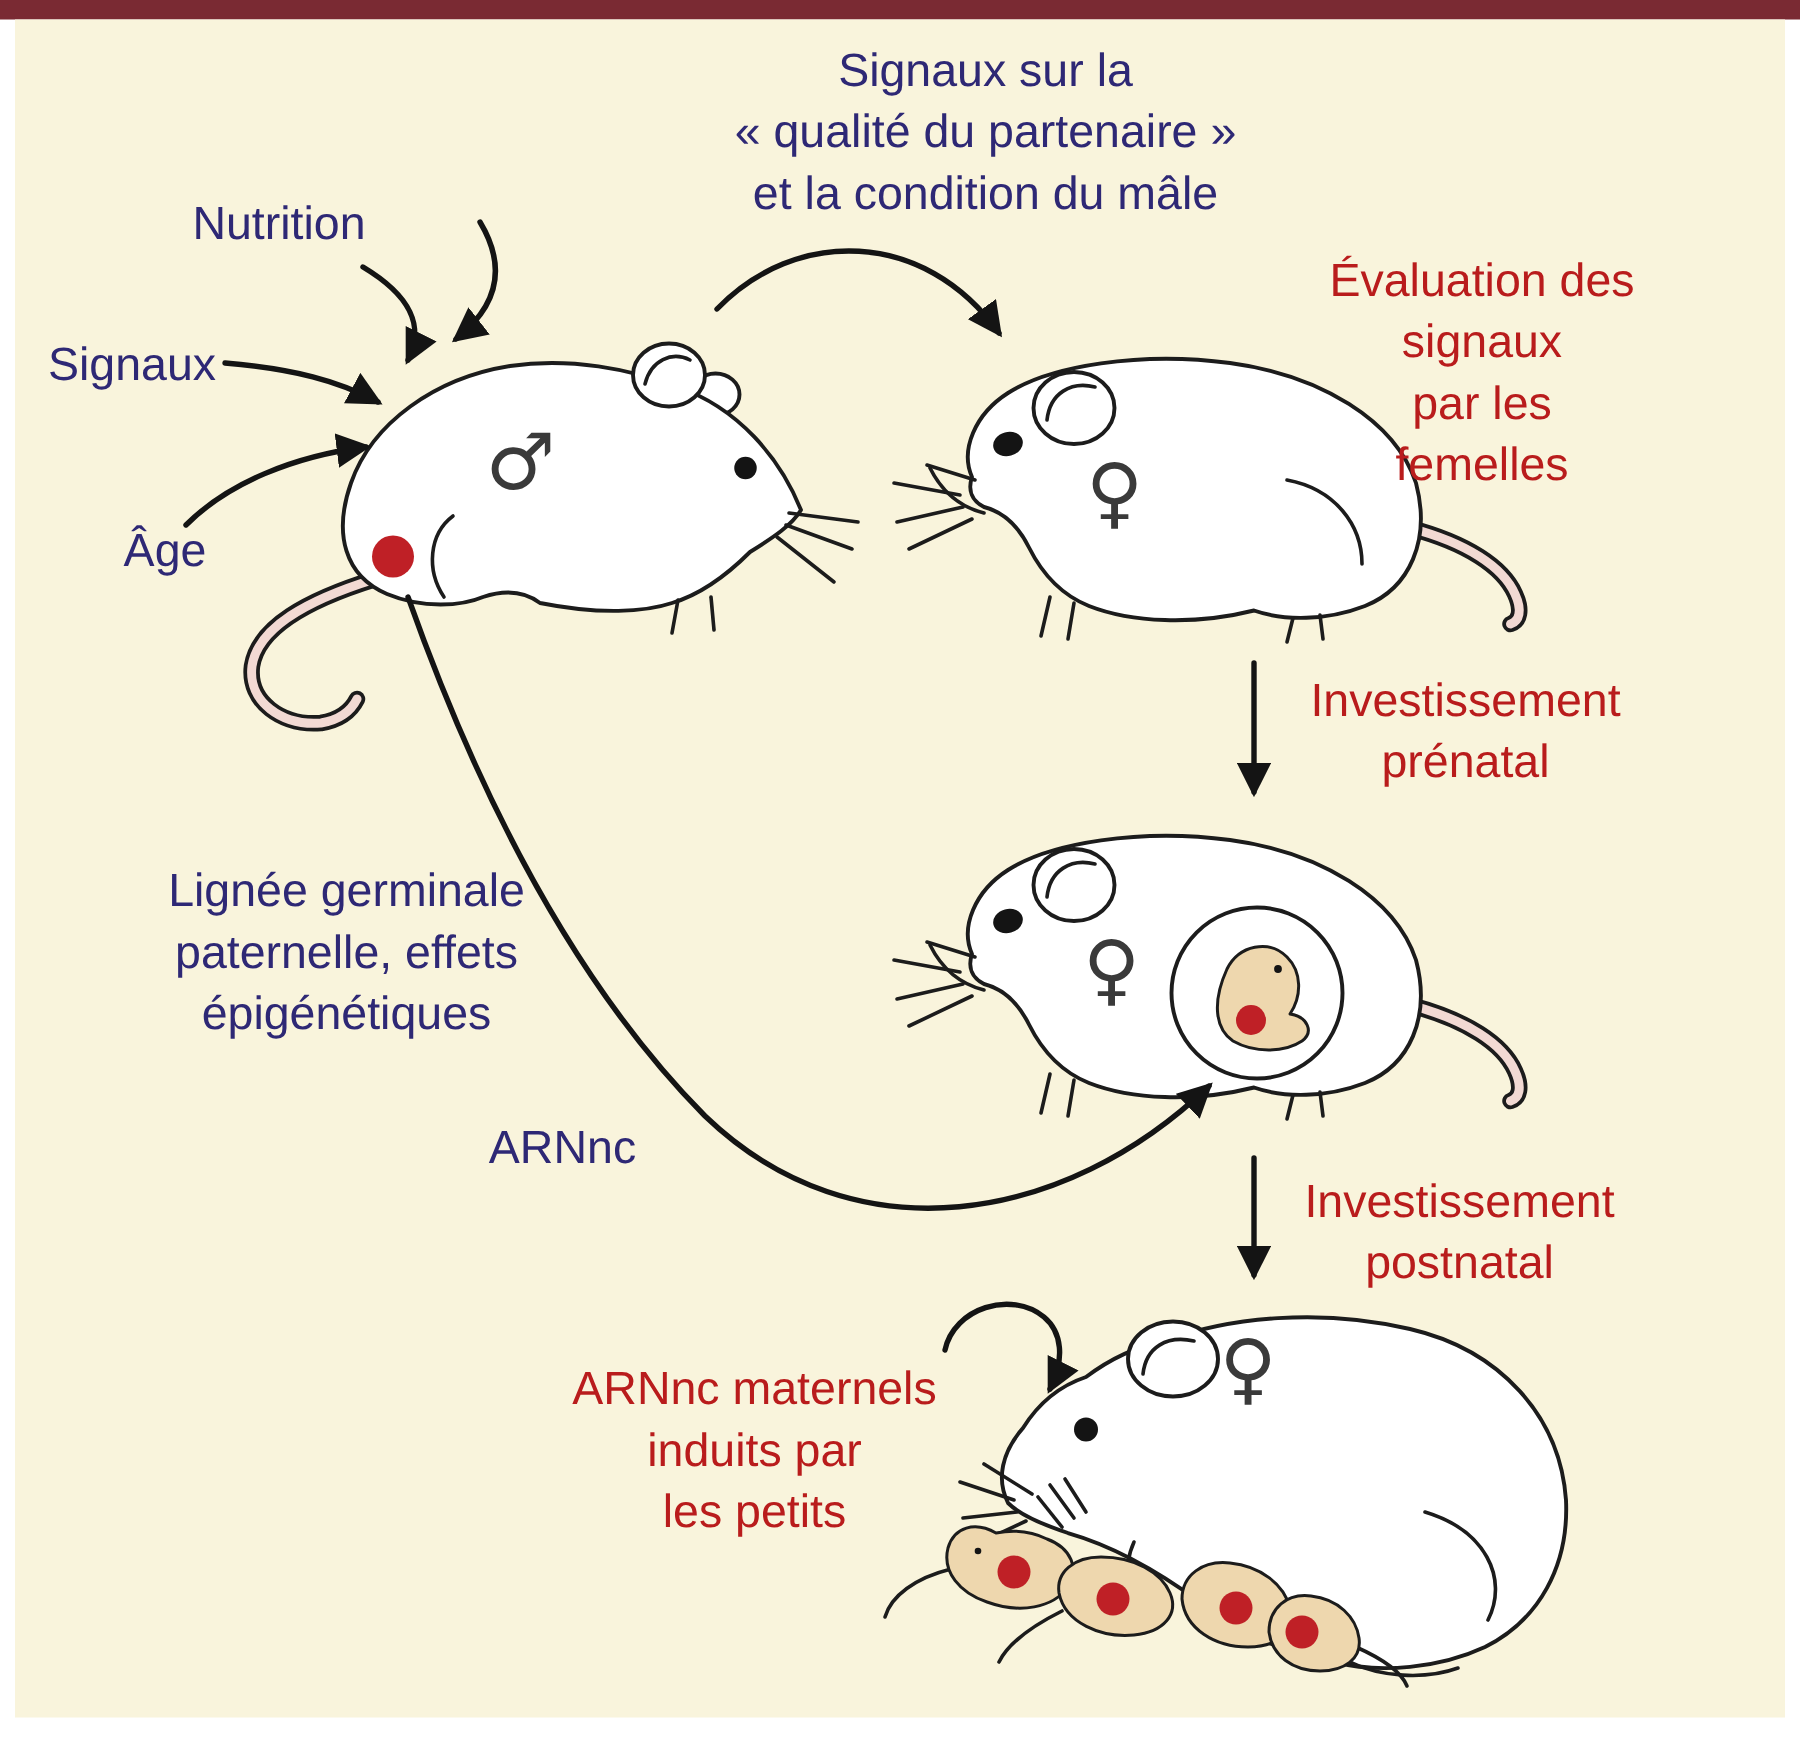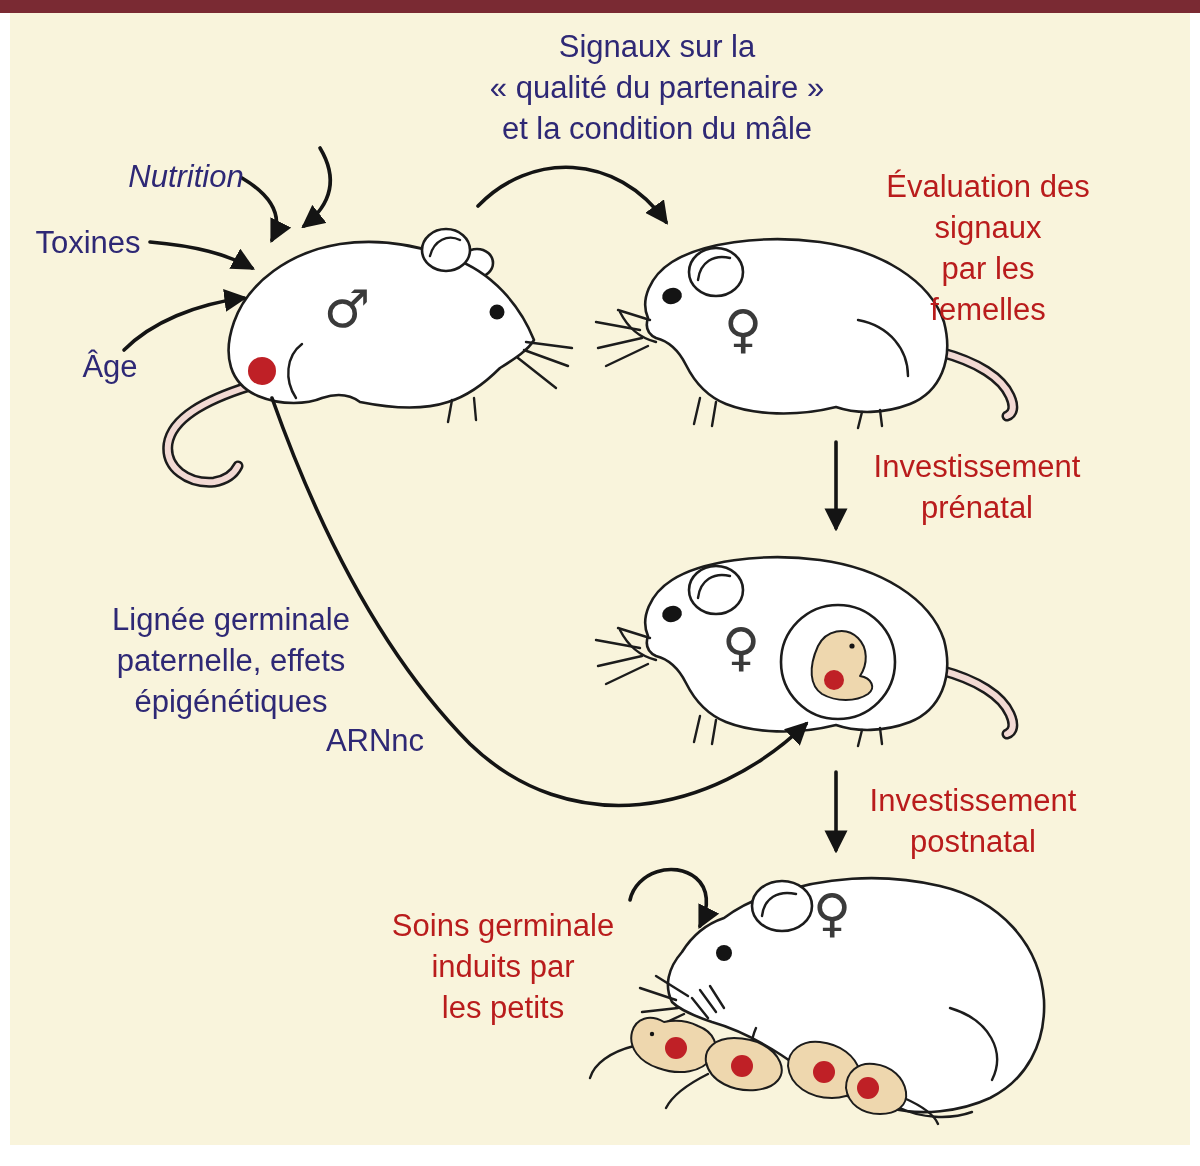--- a/index.html
+++ b/index.html
@@ -180,34 +180,34 @@
       <path class="arrow" marker-end="url(#ah)" stroke-width="4.2" d="M 836 442 L 836 528"></path>
       <path class="arrow" marker-end="url(#ah)" stroke-width="3.4" d="M 272 398 C 310 505 372 645 470 744 C 570 840 710 816 806 724"></path>
       <path class="arrow" marker-end="url(#ah)" stroke-width="4.2" d="M 836 772 L 836 850"></path>
       <path class="arrow" marker-end="url(#ah)" d="M 630 900 C 636 872 674 860 696 878 C 708 888 710 906 700 926"></path>
     </g>
   </svg>
 
   <div class="label blue" style="left:657px;top:26px;">Signaux sur la
 « qualité du partenaire »
 et la condition du mâle</div>
-  <div class="label blue" style="left:186px;top:156px;font-style:italic;">Nutrition</div>
-  <div class="label blue" style="left:88px;top:222px;">Toxines</div>
+  <div class="label blue" style="left:186px;top:128px;">Nutrition</div>
+  <div class="label blue" style="left:88px;top:222px;">Signaux</div>
   <div class="label blue" style="left:110px;top:346px;text-align:right;">Âge</div>
   <div class="label red" style="left:988px;top:166px;">Évaluation des signaux
 par les femelles</div>
   <div class="label red" style="left:977px;top:446px;">Investissement
 prénatal</div>
-  <div class="label blue" style="left:231px;top:573px;margin-top:26px;">Lignée germinale
+  <div class="label blue" style="left:231px;top:573px;">Lignée germinale
 paternelle, effets
 épigénétiques</div>
-  <div class="label blue" style="left:375px;top:720px;">ARNnc</div>
+  <div class="label blue" style="left:375px;top:744px;">ARNnc</div>
   <div class="label red" style="left:973px;top:780px;">Investissement
 postnatal</div>
-  <div class="label red" style="left:503px;top:905px;">Soins germinale
+  <div class="label red" style="left:503px;top:905px;">ARNnc maternels
 induits par
 les petits</div>
 
   <div class="sym" style="left:347px;top:309px;">♂</div>
   <div class="sym" style="left:743px;top:329px;">♀</div>
   <div class="sym" style="left:741px;top:647px;">♀</div>
   <div class="sym" style="left:832px;top:913px;">♀</div>
 </div>
 
 </body></html>

